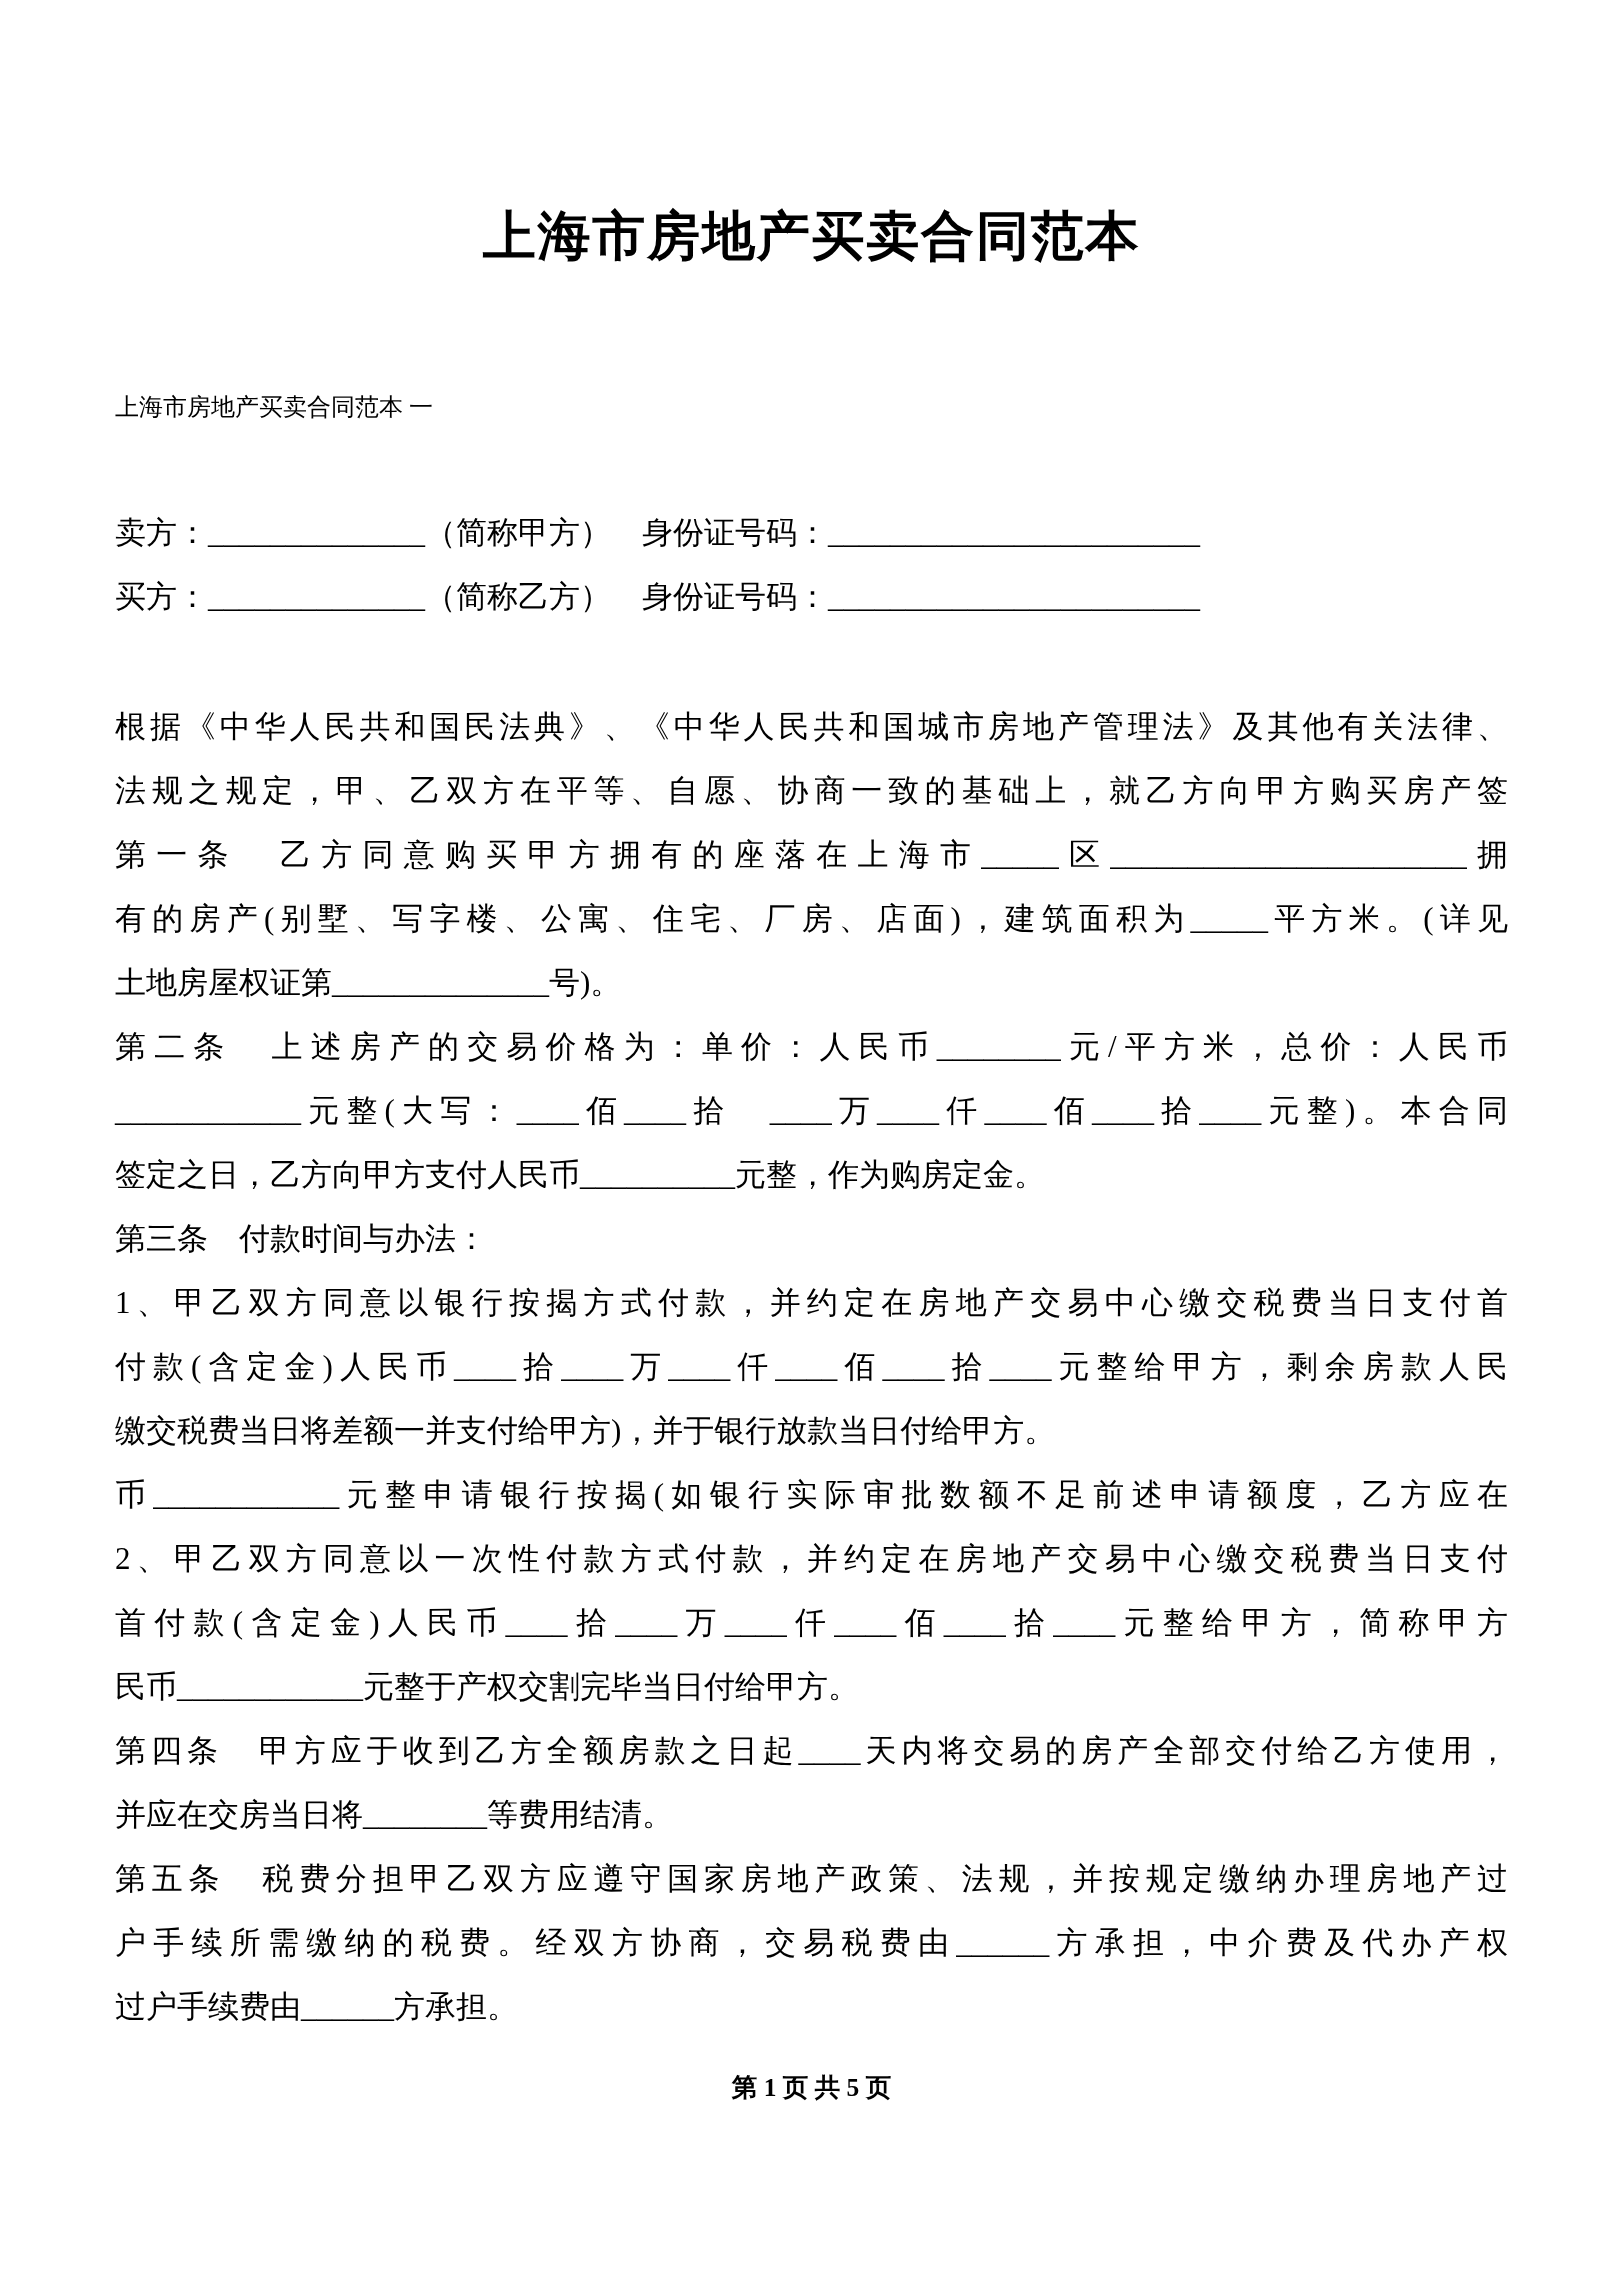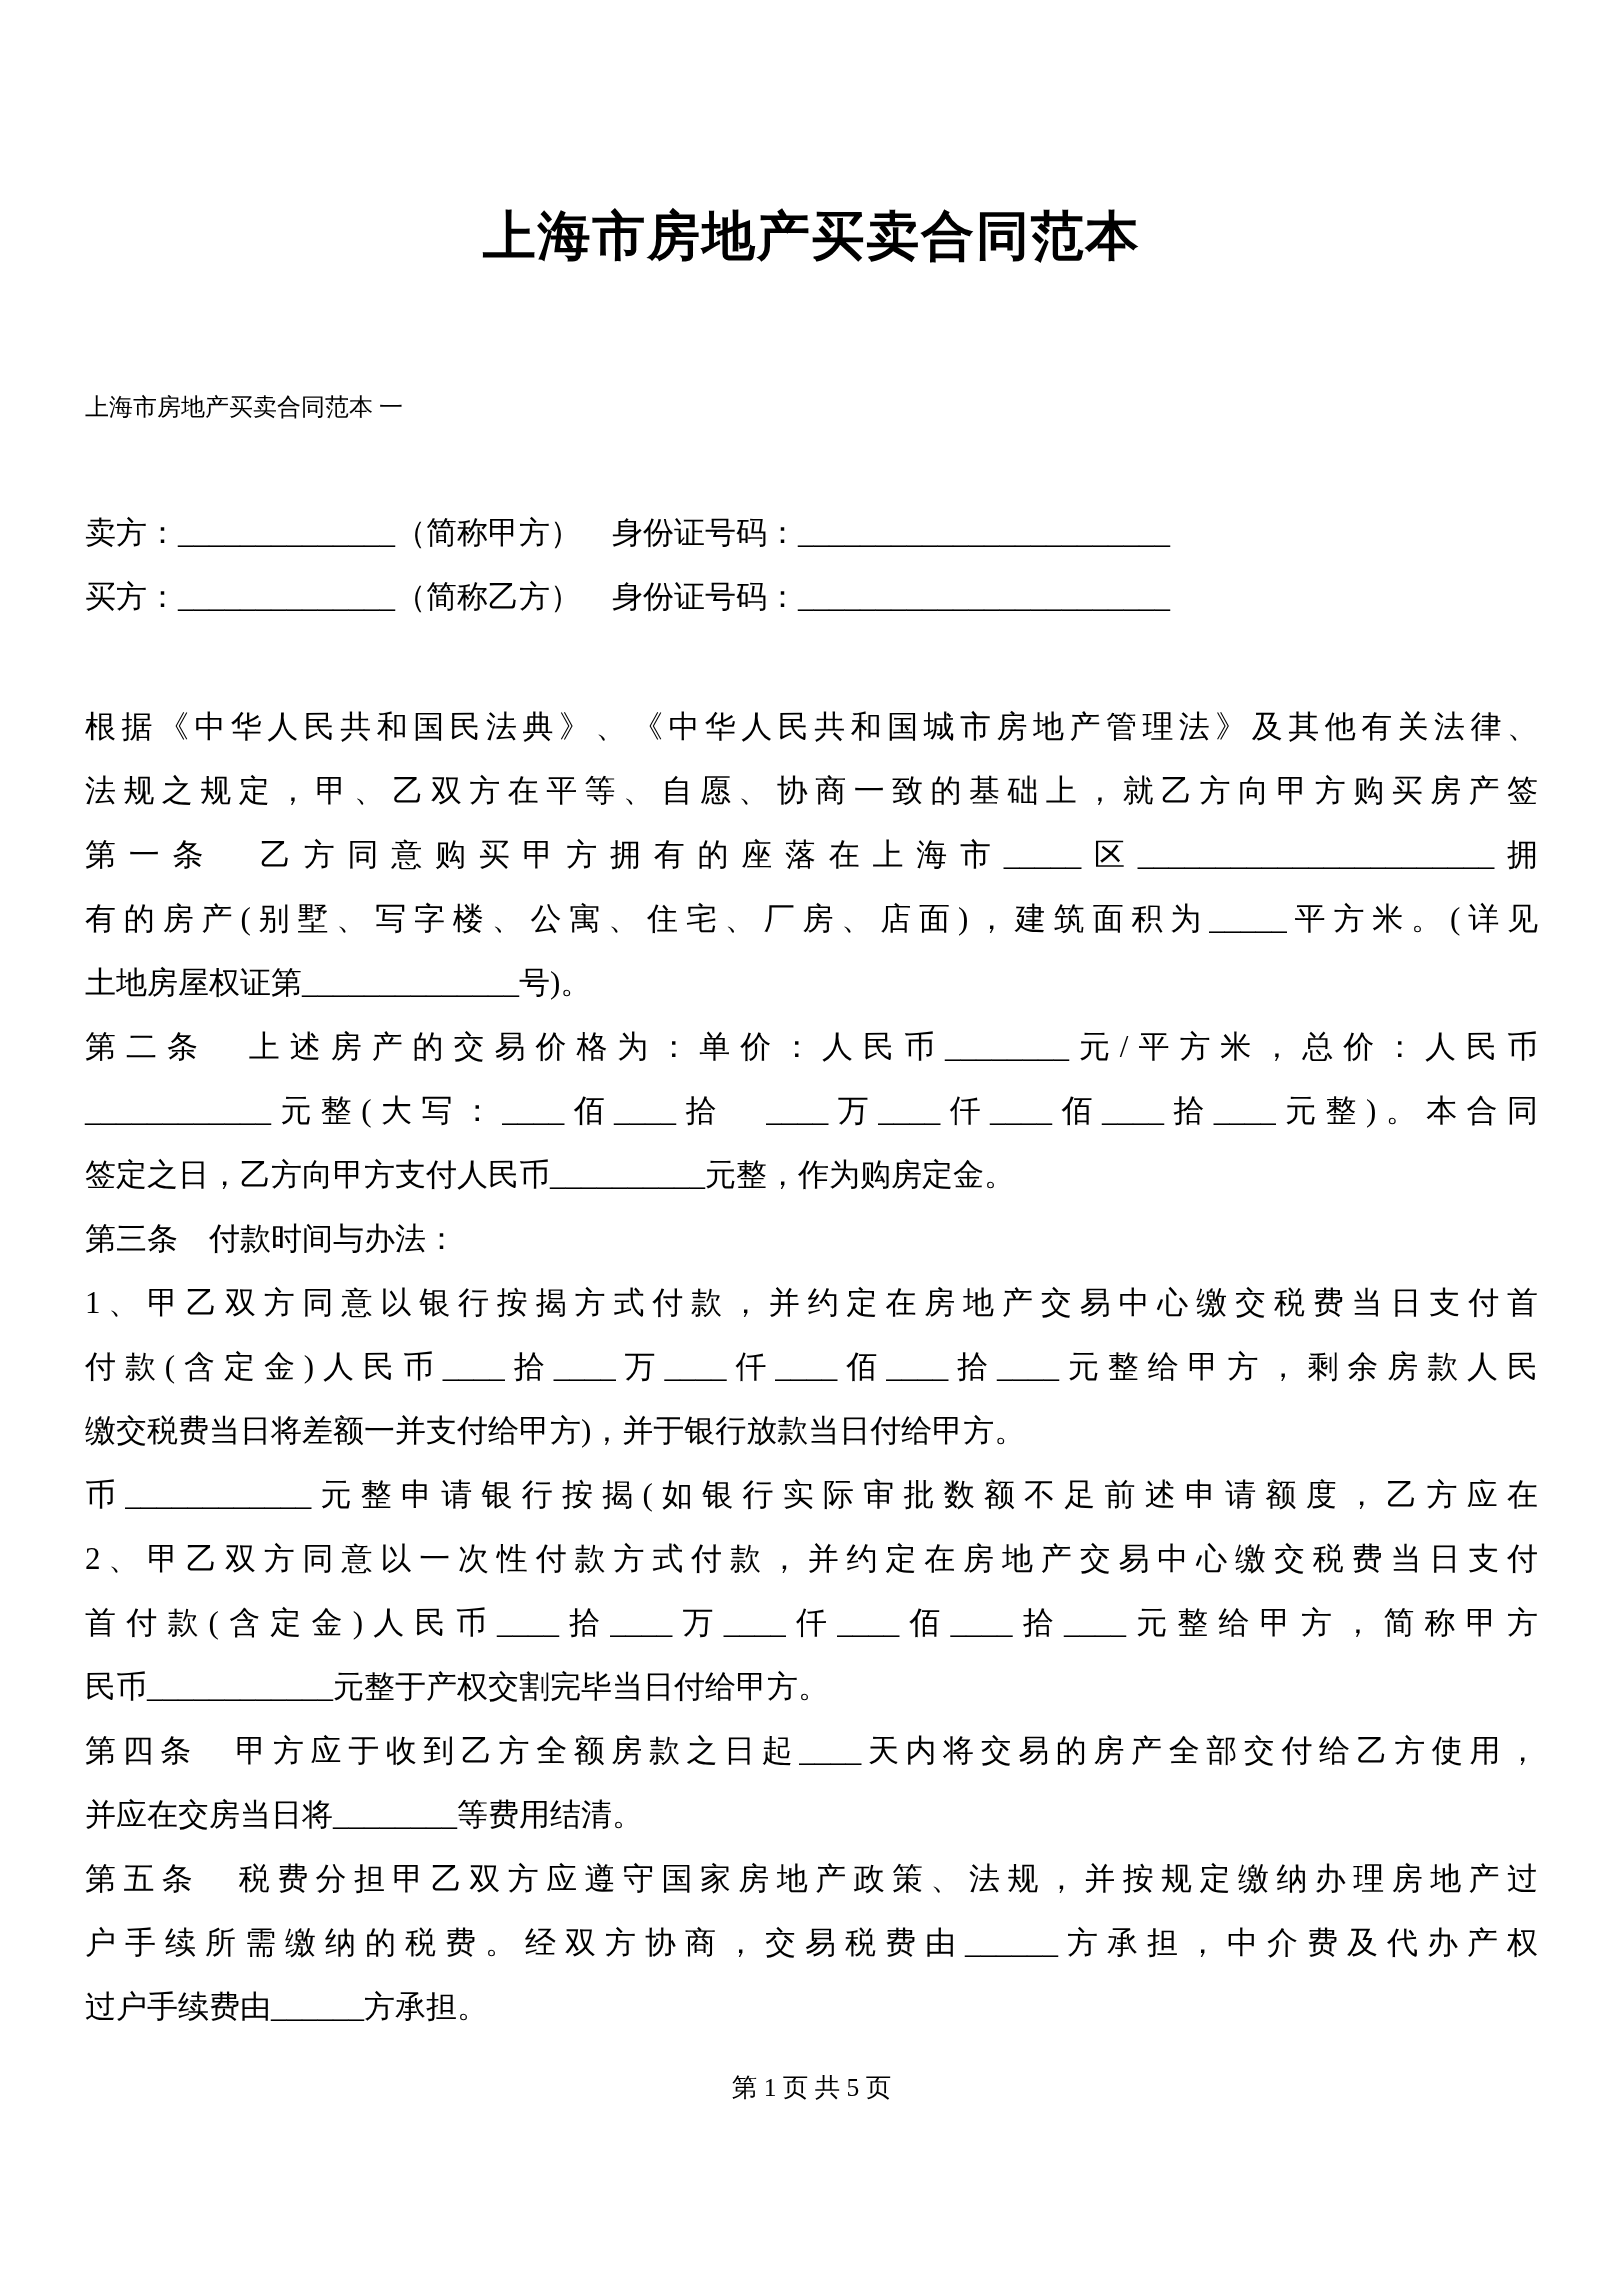--- a/index.html
+++ b/index.html
@@ -5,21 +5,21 @@
   html, body {
     margin: 0;
     padding: 0;
     background: #ffffff;
   }
   .page {
     position: relative;
     width: 1623px;
     height: 2294px;
     box-sizing: border-box;
-    padding: 0 85px;
+    padding: 0 115px;
     background: #ffffff;
     color: #000000;
     font-family: "Liberation Serif", "DejaVu Serif", serif;
     overflow: hidden;
   }
   .title {
     margin: 200px 0 0 0;
     font-size: 53px;
     line-height: 73px;
     font-weight: bold;
@@ -51,20 +51,21 @@
   }
   .body .line.fill {
     text-align-last: justify;
   }
   .footer {
     margin-top: 31px;
     font-size: 25.5px;
     line-height: 36px;
     text-align: center;
     white-space: pre;
+    font-weight: bold;
   }
 </style>
 </head>
 <body>
 
 <div class="page">
   <h1 class="title">上海市房地产买卖合同范本</h1>
 
   <div class="subtitle">上海市房地产买卖合同范本 一</div>
 

